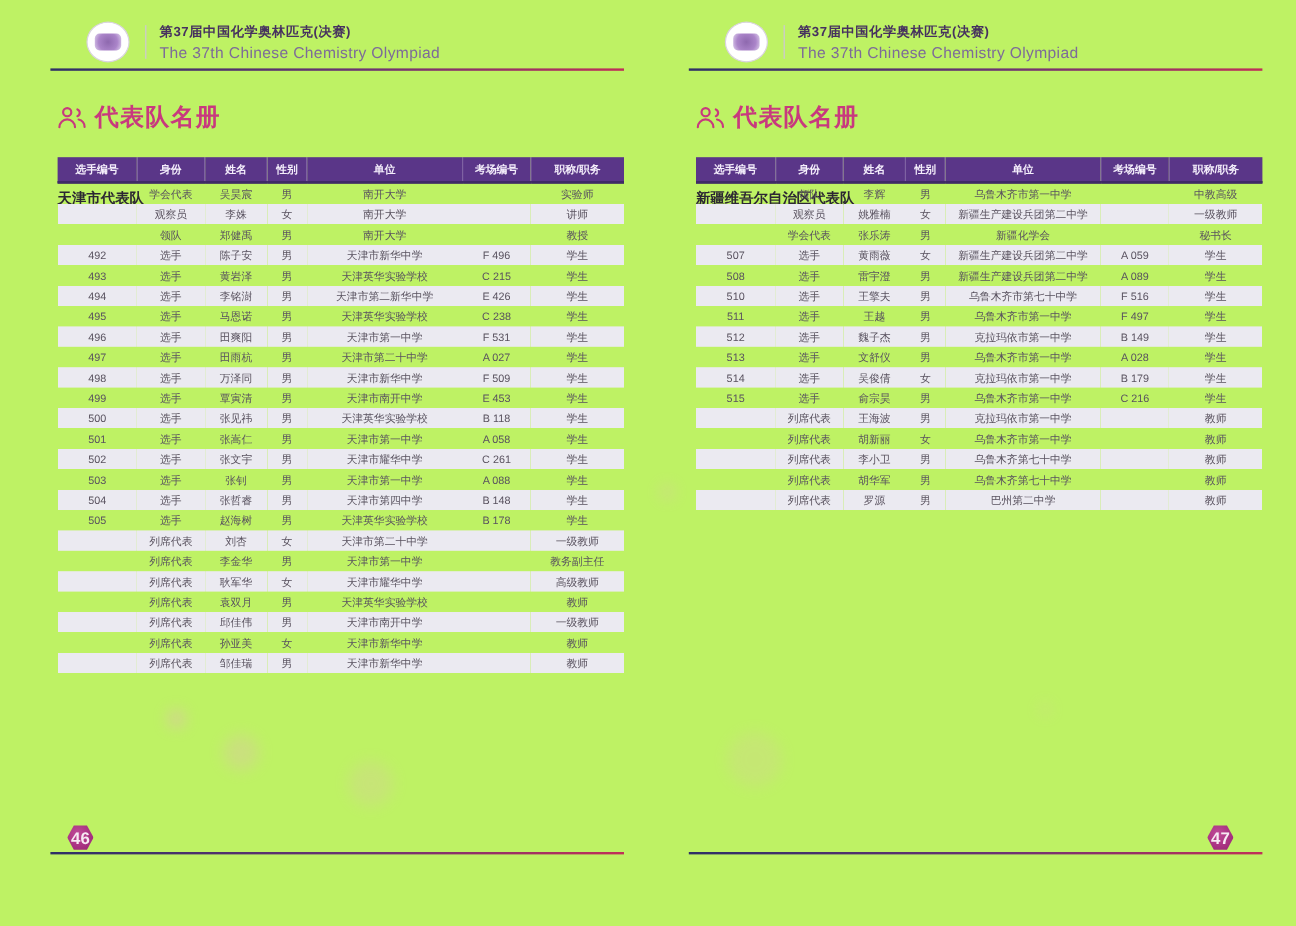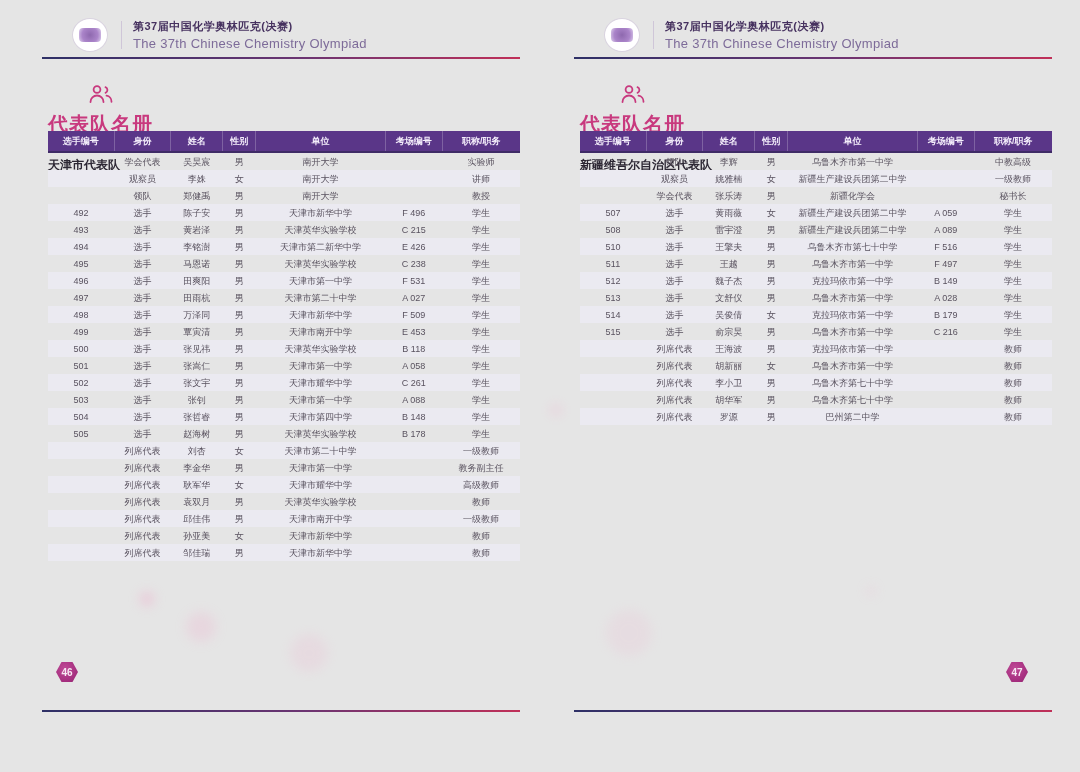--- a/index.html
+++ b/index.html
@@ -1,18 +1,18 @@
 <!DOCTYPE html>
 <html><head>
 <meta charset="utf-8">
 <style>
   * { margin:0; padding:0; box-sizing:border-box; }
   html,body { width:1080px; height:772px; background:#fbfafc; overflow:hidden;
     font-family:"Liberation Sans","DejaVu Sans",sans-serif; }
-  .canvas { position:relative; width:1080px; height:772px; background:#e5e5e5; }
+  .canvas { position:relative; width:1080px; height:772px; background:#bef264; }
 
   .blob { position:absolute; border-radius:50%; background:#eeaccb; filter:blur(6px); pointer-events:none; }
 
   .page { position:absolute; top:0; width:510px; height:772px; }
   .page-left  { left:30px; }
   .page-right { left:562px; }
 
   
   .hdr { position:absolute; top:15px; left:42px; height:40px; display:flex; align-items:center; }
   .logo { width:36px; height:34px; border-radius:50%; border:1px solid #d9d3df; background:#fff;
@@ -23,21 +23,21 @@
   .hdr-div { width:1px; height:28px; background:#cfc6d8; margin:0 11px 0 13px; }
   .hdr-titles { display:flex; flex-direction:column; gap:2px; }
   .hdr-cn { font-size:11px; font-weight:bold; color:#46315f; letter-spacing:.5px; }
   .hdr-en { font-size:13px; color:#7d6b99; letter-spacing:.3px; }
   .rule { position:absolute; left:12px; width:478px; height:2px;
           background:linear-gradient(90deg,#2e3066 0%,#6c3472 55%,#c03058 100%); }
   .rule-top { top:57px; }
   .rule-bottom { top:710px; }
 
   
-  .section { position:absolute; top:84px; left:18px; display:flex; align-items:center; gap:7px;flex-direction:column; }
+  .section { position:absolute; top:84px; left:18px; display:flex; align-items:center; gap:7px; }
   .ppl-icon { width:24px; height:20px; }
   .section-title { font-size:20px; font-weight:bold; color:#c8397e; letter-spacing:1px; }
   .team-name { position:absolute; top:113px; left:18px; font-size:12px; font-weight:bold; color:#2c2733;margin-top:44px; }
 
   
   .tbl-wrap { position:absolute; top:131px; left:18px; width:472px; }
   table { width:100%; border-collapse:collapse; table-layout:fixed; }
   thead th { background:#5a3688; color:#f4eefb; font-size:9px; font-weight:bold;
              padding:3.5px 2px; border-bottom:2px solid #3f2b66; }
   thead th + th { border-left:1px solid rgba(255,255,255,.22); }
@@ -46,25 +46,25 @@
   tbody tr:nth-child(even) td { background:#ebeaf1; }
   th:nth-child(1),td:nth-child(1){width:14%}
   th:nth-child(2),td:nth-child(2){width:12%}
   th:nth-child(3),td:nth-child(3){width:11%}
   th:nth-child(4),td:nth-child(4){width:7%}
   th:nth-child(5),td:nth-child(5){width:27.5%}
   th:nth-child(6),td:nth-child(6){width:12%}
   th:nth-child(7),td:nth-child(7){width:16.5%}
 
   
-  .pagenum { position:absolute; top:661px; width:22px; height:22px; display:flex;
+  .pagenum { position:absolute; top:687px; width:22px; height:22px; display:flex;
              align-items:center; justify-content:center;
              background:radial-gradient(circle at 40% 35%, #c04a97 0%, #a22c7c 70%, #7e2a66 100%);
              clip-path:polygon(25% 4%, 75% 4%, 100% 50%, 75% 96%, 25% 96%, 0% 50%);
-             color:#f7e9f3; font-size:10px; font-weight:bold; }
+             color:#f7e9f3; font-size:14px; font-weight:bold; }
   .pagenum-left  { left:26px; }
   .pagenum-right { left:444px; }
 </style>
 </head>
 <body>
 
 <div class="canvas">
 
   <div class="blob" style="left:140px;top:592px;width:14px;height:14px;opacity:.5"></div>
   <div class="blob" style="left:186px;top:612px;width:30px;height:30px;opacity:.25"></div>

